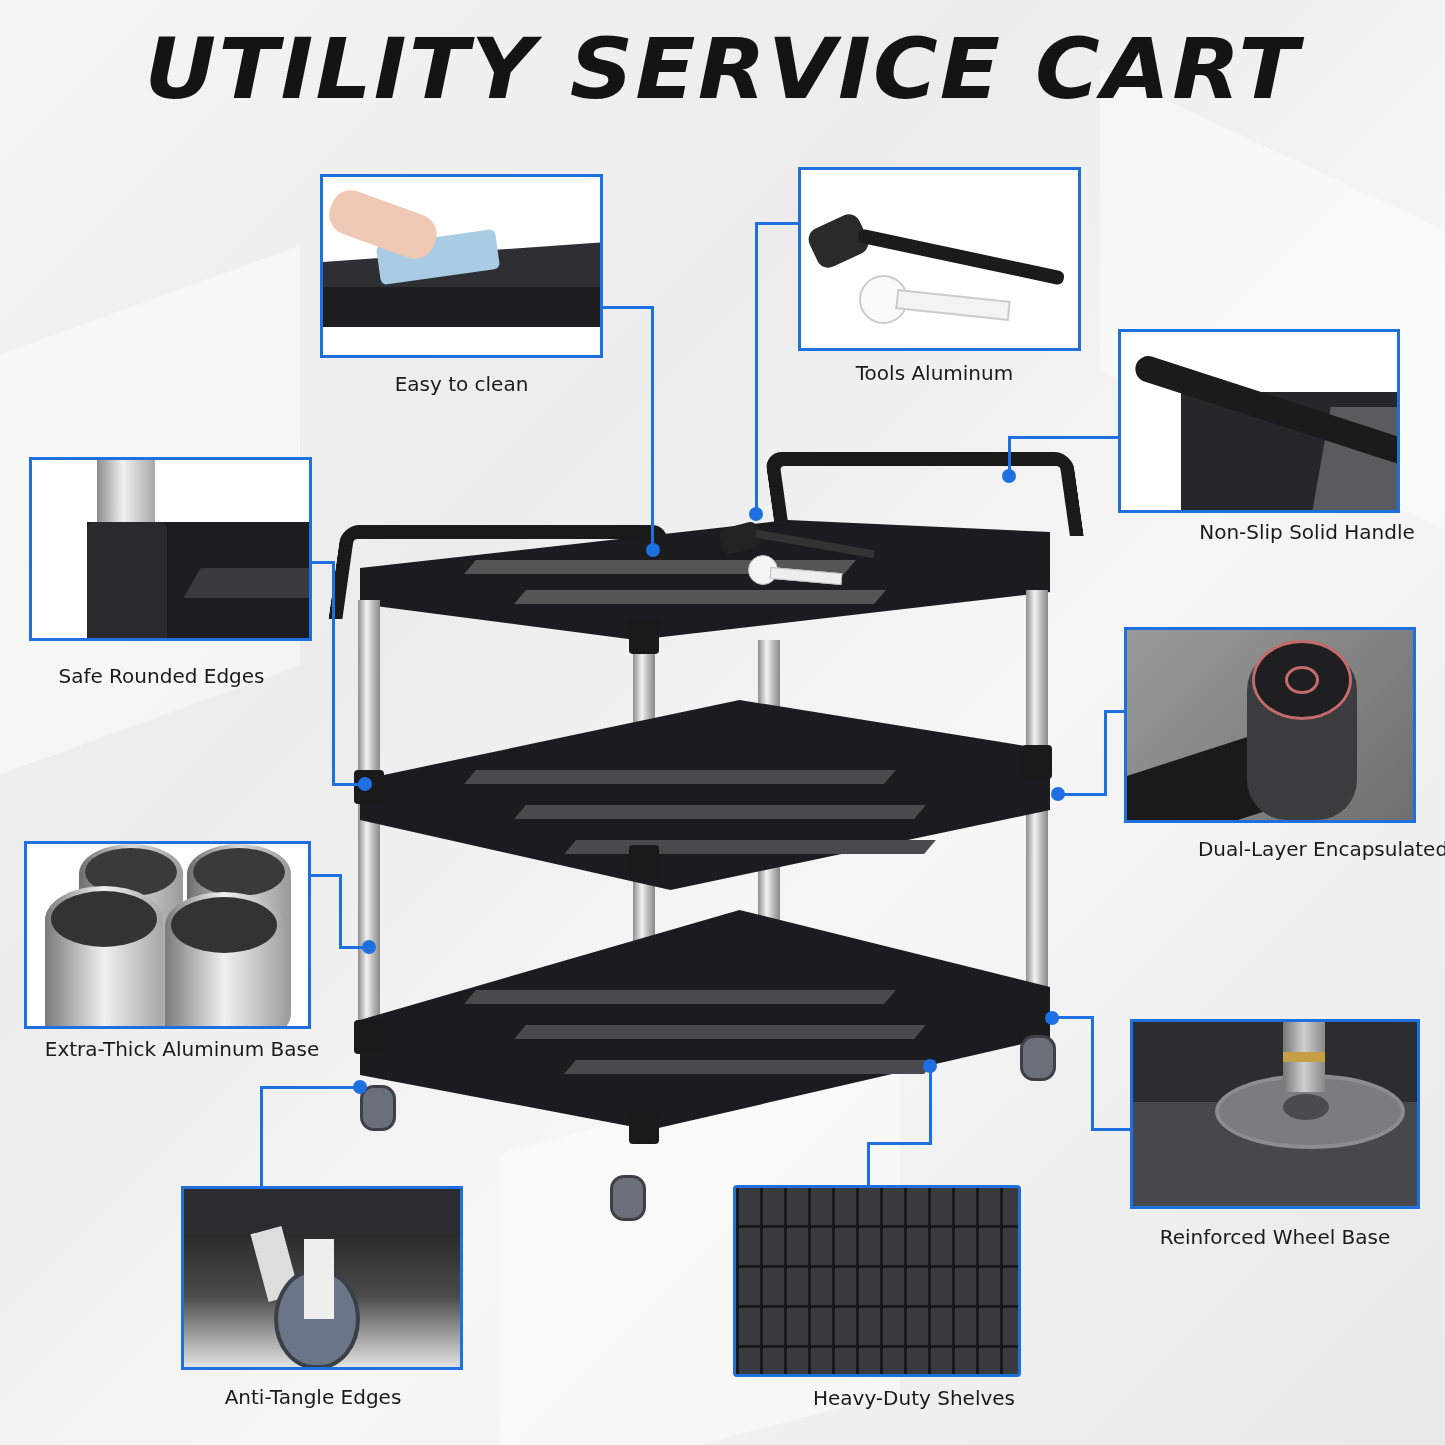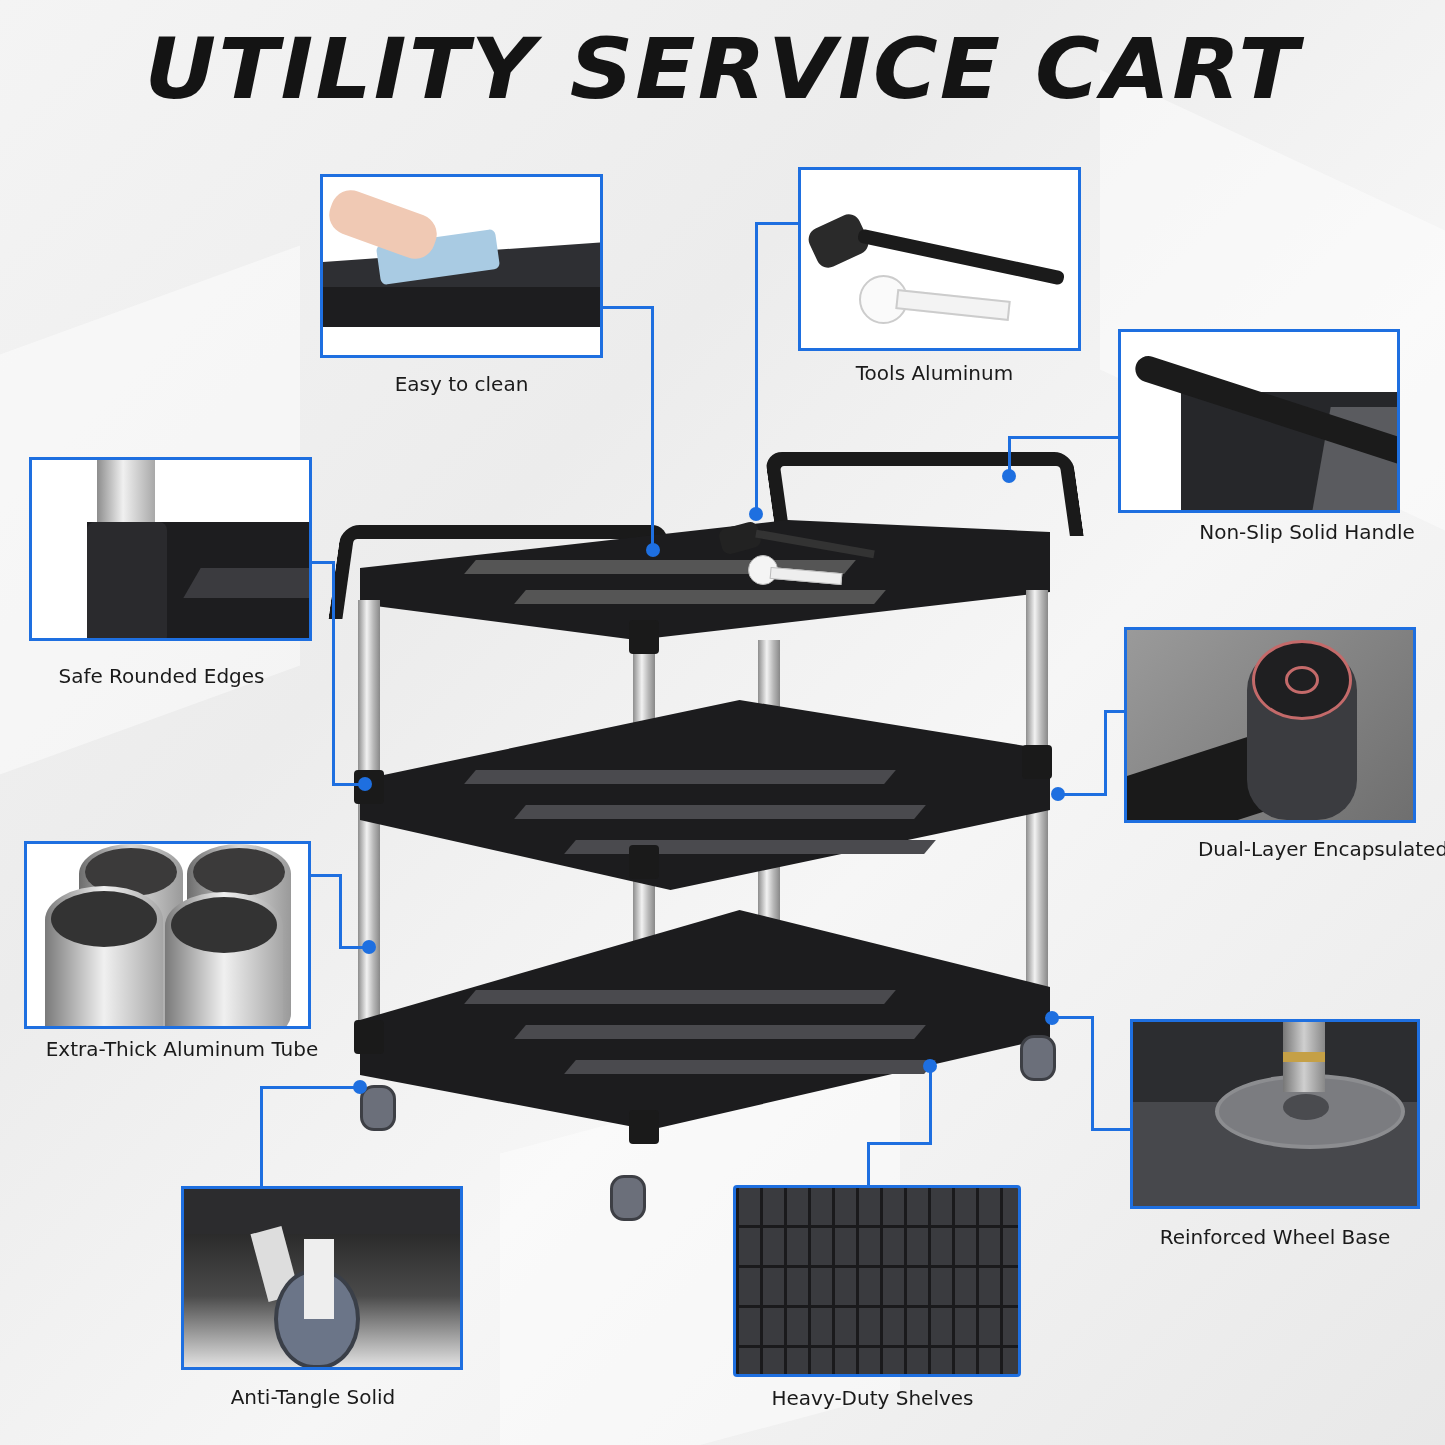--- a/index.html
+++ b/index.html
@@ -136,21 +136,21 @@
   <div style="position:absolute;left:160px;top:0;width:104px;height:200px;border-radius:52px/30px;background:linear-gradient(90deg,#6d6d6d,#d8d8d8 50%,#9a9a9a);">
       <div style="position:absolute;left:6px;top:4px;width:92px;height:48px;border-radius:50%;background:#3b3a3a;"></div>
     </div>
   <div style="position:absolute;left:18px;top:42px;width:118px;height:200px;border-radius:59px/34px;background:linear-gradient(90deg,#7a7a7a,#f0f0f0 50%,#a6a6a6);">
       <div style="position:absolute;left:6px;top:5px;width:106px;height:56px;border-radius:50%;background:#333;"></div>
     </div>
   <div style="position:absolute;left:138px;top:48px;width:118px;height:200px;border-radius:59px/34px;background:linear-gradient(90deg,#7a7a7a,#f0f0f0 50%,#a6a6a6);">
       <div style="position:absolute;left:6px;top:5px;width:106px;height:56px;border-radius:50%;background:#333;"></div>
     </div>
 </div>
-<div class="cap" style="left:4px;top:1037px;width:356px;">Extra-Thick Aluminum Tube</div>
+<div class="cap" style="left:4px;top:1037px;width:356px;">Extra-Thick Aluminum Base</div>
 <div class="line" style="left:311px;top:874px;width:30px;height:3px;"></div>
 <div class="line" style="left:339px;top:874px;width:3px;height:74px;"></div>
 <div class="line" style="left:339px;top:946px;width:30px;height:3px;"></div>
 <div class="dot" style="left:369px;top:947px;"></div>
 
 <div class="box" style="left:1130px;top:1019px;width:290px;height:190px;background:#2c2d30;">
   <div style="position:absolute;left:0;top:80px;width:290px;height:110px;background:#47484c;"></div>
   <div style="position:absolute;left:82px;top:52px;width:190px;height:75px;border-radius:50%;background:#7b7c80;border:4px solid #8c8d90;box-sizing:border-box;"></div>
   <div style="position:absolute;left:150px;top:72px;width:46px;height:26px;border-radius:50%;background:#4a4b4f;"></div>
   <div style="position:absolute;left:150px;top:0;width:42px;height:70px;background:linear-gradient(90deg,#777,#cfcfcf,#888);"></div>
@@ -161,26 +161,26 @@
 <div class="line" style="left:1091px;top:1018px;width:3px;height:113px;"></div>
 <div class="line" style="left:1052px;top:1016px;width:42px;height:3px;"></div>
 <div class="dot" style="left:1052px;top:1018px;"></div>
 
 <div class="box" style="left:181px;top:1186px;width:282px;height:184px;background:linear-gradient(180deg,#151515,#4a4a4a 60%,#e2e2e2);">
   <div style="position:absolute;left:0;top:0;width:282px;height:45px;background:#2c2c2e;"></div>
   <div style="position:absolute;left:75px;top:40px;width:32px;height:70px;background:#ddd;transform:rotate(-15deg);"></div>
   <div style="position:absolute;left:90px;top:80px;width:86px;height:100px;border-radius:40px/50px;background:#6b7588;border:4px solid #3a3f48;box-sizing:border-box;"></div>
   <div style="position:absolute;left:120px;top:50px;width:30px;height:80px;background:#eee;"></div>
 </div>
-<div class="cap" style="left:170px;top:1385px;width:286px;">Anti-Tangle Solid</div>
+<div class="cap" style="left:170px;top:1385px;width:286px;">Anti-Tangle Edges</div>
 <div class="line" style="left:260px;top:1086px;width:3px;height:100px;"></div>
 <div class="line" style="left:260px;top:1086px;width:100px;height:3px;"></div>
 <div class="dot" style="left:360px;top:1087px;"></div>
 
 <div class="box" style="left:733px;top:1185px;width:288px;height:192px;border-radius:4px;
   background-color:#3a3b3f;
   background-image:linear-gradient(90deg,#1a1a1c 3px,transparent 3px),linear-gradient(0deg,#1a1a1c 3px,transparent 3px);
   background-size:24px 100%,100% 40px;"></div>
-<div class="cap" style="left:730px;top:1386px;width:285px;">Heavy-Duty Shelves</div>
+<div class="cap" style="left:730px;top:1386px;width:285px;text-align:right;">Heavy-Duty Shelves</div>
 <div class="line" style="left:867px;top:1143px;width:3px;height:42px;"></div>
 <div class="line" style="left:867px;top:1142px;width:64px;height:3px;"></div>
 <div class="line" style="left:929px;top:1066px;width:3px;height:79px;"></div>
 <div class="dot" style="left:930px;top:1066px;"></div>
 
 </body></html>

